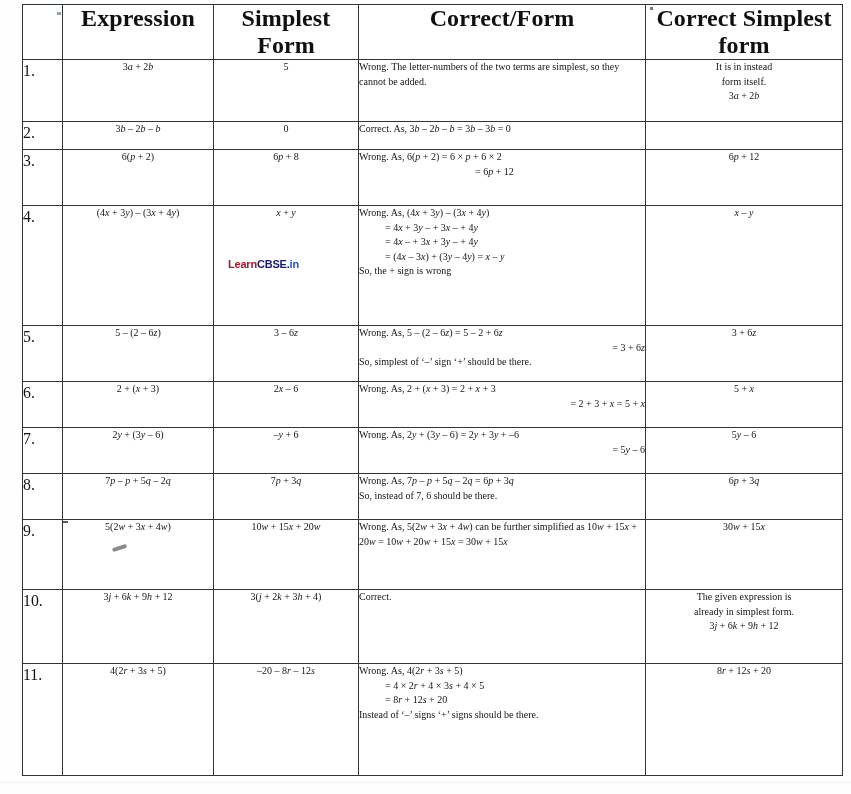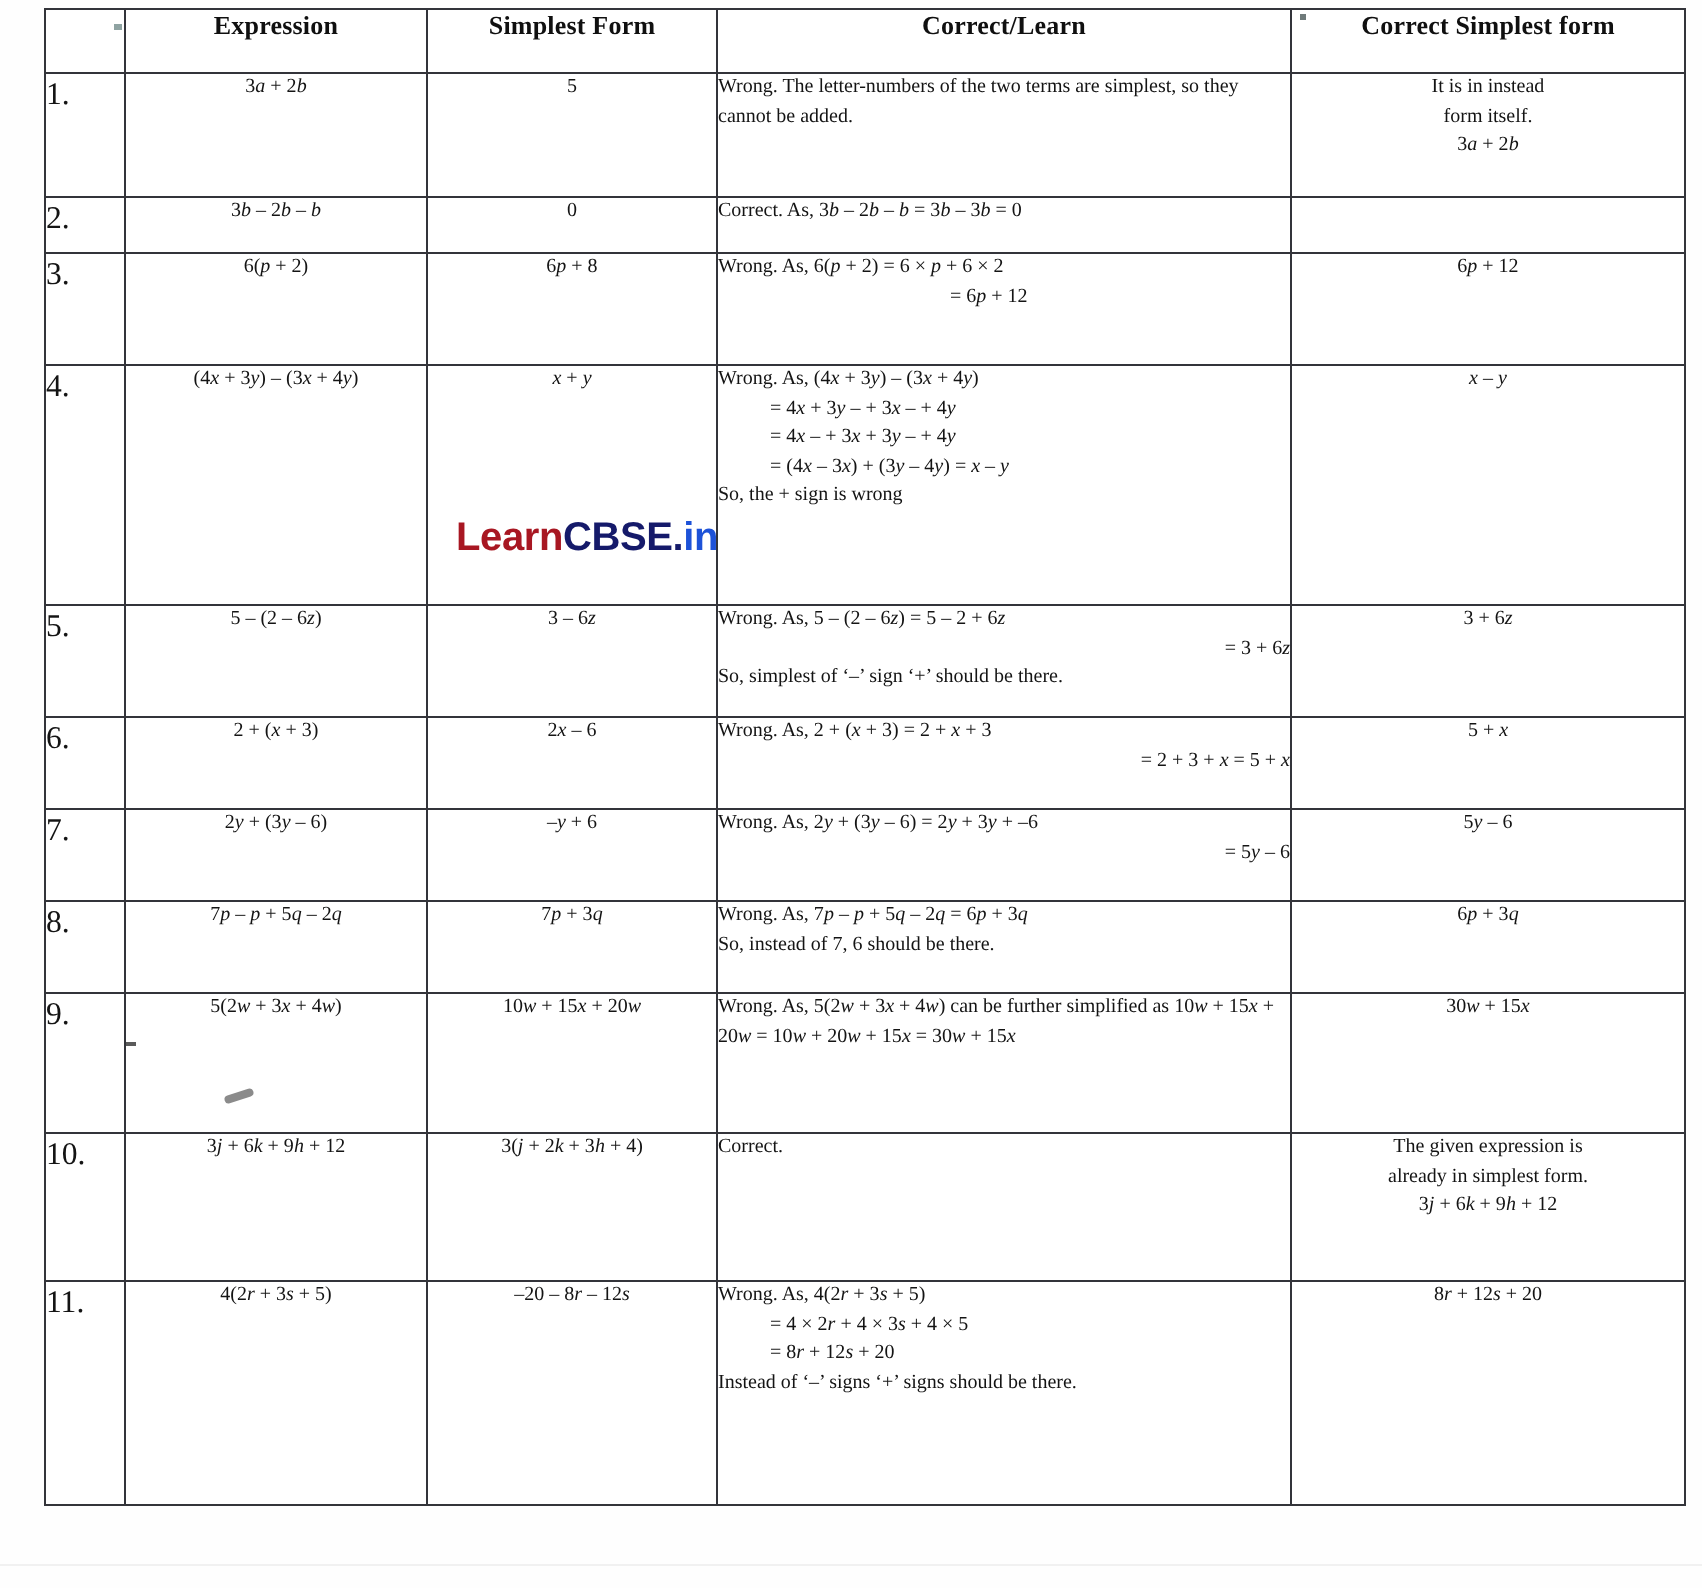--- a/index.html
+++ b/index.html
@@ -48,21 +48,21 @@
   col.c-expr  { width: 151px; }
   col.c-simp  { width: 145px; }
   col.c-cw    { width: 287px; }
   col.c-corr  { width: 197px; }
 
   
   thead th {
     background: #cfe4e1;
     height: 31px;
     font-weight: bold;
-    font-size: 13px;
+    font-size: 24px;
     text-align: center;
     letter-spacing: 0.1px;
     vertical-align: middle;
     padding: 0 2px;
     color: #101010;
   }
   thead th.sno-head { background: #ffffff; }
 
   
   .cell {
@@ -89,21 +89,21 @@
     font-style: italic;
     font-family: "Liberation Serif", "DejaVu Serif", serif;
   }
 
   
   .watermark {
     position: absolute;
     left: 228px;
     top: 258px;
     font-family: "Liberation Sans", sans-serif;
-    font-size: 20px;
+    font-size: 11px;
     font-weight: bold;
     letter-spacing: -0.2px;
     white-space: nowrap;
     z-index: 5;
     pointer-events: none;
   }
   .wm-learn { color: #a81722; }
   .wm-cbse  { color: #151a6a; }
   .wm-in    { color: #1d52d8; }
 
@@ -155,21 +155,21 @@
         <col class="c-expr">
         <col class="c-simp">
         <col class="c-cw">
         <col class="c-corr">
     </colgroup>
     <thead>
       <tr>
         <th class="sno-head"></th>
         <th>Expression</th>
         <th>Simplest Form</th>
-        <th>Correct/Learn</th>
+        <th>Correct/Form</th>
         <th>Correct Simplest form</th>
       </tr>
     </thead>
     <tbody id="tbody">
         <tr style="height: 62px;">
           <td class="sno">1.</td>
           <td class="cell ctr">3<i class="v">a</i> + 2<i class="v">b</i></td>
           <td class="cell ctr">5</td>
           <td class="cell lft">
             <span class="ln wrapok">Wrong. The letter-numbers of the two terms are simplest, so they cannot be added.</span>

